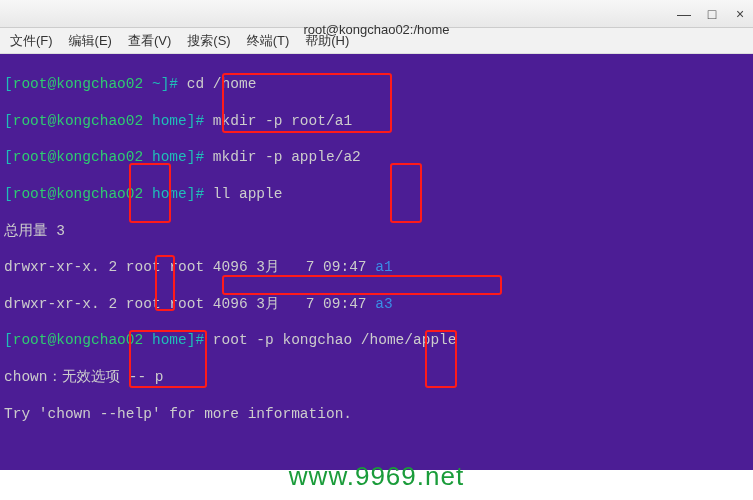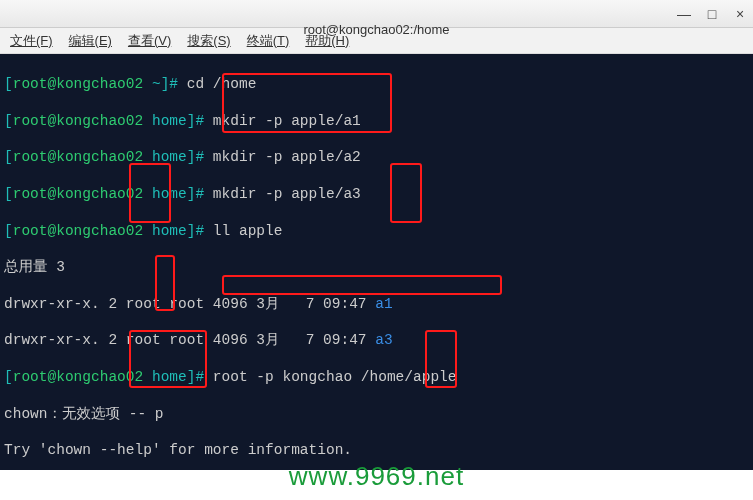--- a/index.html
+++ b/index.html
@@ -39,25 +39,24 @@
   .menubar {
     height: 26px;
     background: #f2f2f2;
     border-bottom: 1px solid #ddd;
     display: flex;
     align-items: center;
     font-size: 13px;
     color: #333;
     padding: 0 6px;
     gap: 8px;
-    text-decoration: underline;
   }
   .menu-item { padding: 2px 4px; cursor: pointer; }
   .terminal {
-    background: #0f172a;
+    background: #4c1d95;
     height: 416px;
     padding: 3px 4px;
     font-family: "Courier New", monospace;
     font-size: 14.5px;
     line-height: 18.3px;
     white-space: pre;
     color: #ccc;
     position: relative;
   }
   .g  { color: #2ecc71; }
@@ -97,23 +96,22 @@
   <span class="menu-item">文件(F)</span>
   <span class="menu-item">编辑(E)</span>
   <span class="menu-item">查看(V)</span>
   <span class="menu-item">搜索(S)</span>
   <span class="menu-item">终端(T)</span>
   <span class="menu-item">帮助(H)</span>
 </div>
 
 <div class="terminal">
 <div><span class="c">[</span><span class="g">root@kongchao02</span><span class="c"> ~</span><span class="c">]# </span><span class="w">cd /home</span></div>
-<div><span class="c">[</span><span class="g">root@kongchao02</span><span class="c"> home</span><span class="c">]# </span><span class="w">mkdir -p apple/a1</span></div>
+<div><span class="c">[</span><span class="g">root@kongchao02</span><span class="c"> home</span><span class="c">]# </span><span class="w">mkdir -p root/a1</span></div>
 <div><span class="c">[</span><span class="g">root@kongchao02</span><span class="c"> home</span><span class="c">]# </span><span class="w">mkdir -p apple/a2</span></div>
-<div><span class="c">[</span><span class="g">root@kongchao02</span><span class="c"> home</span><span class="c">]# </span><span class="w">mkdir -p apple/a3</span></div>
 <div><span class="c">[</span><span class="g">root@kongchao02</span><span class="c"> home</span><span class="c">]# </span><span class="w">ll apple</span></div>
 <div><span class="w">总用量 3</span></div>
 <div><span class="w">drwxr-xr-x. 2 </span><span class="w">root</span><span class="w"> root 4096 3月   7 09:47 </span><span class="b">a1</span></div>
 <div><span class="w">drwxr-xr-x. 2 </span><span class="w">root</span><span class="w"> root 4096 3月   7 09:47 </span><span class="b">a3</span></div>
 <div><span class="c">[</span><span class="g">root@kongchao02</span><span class="c"> home</span><span class="c">]# </span><span class="w">root -p kongchao /home/apple</span></div>
 <div><span class="w">chown：无效选项 -- p</span></div>
 <div><span class="w">Try 'chown --help' for more information.</span></div>
 
 
 

